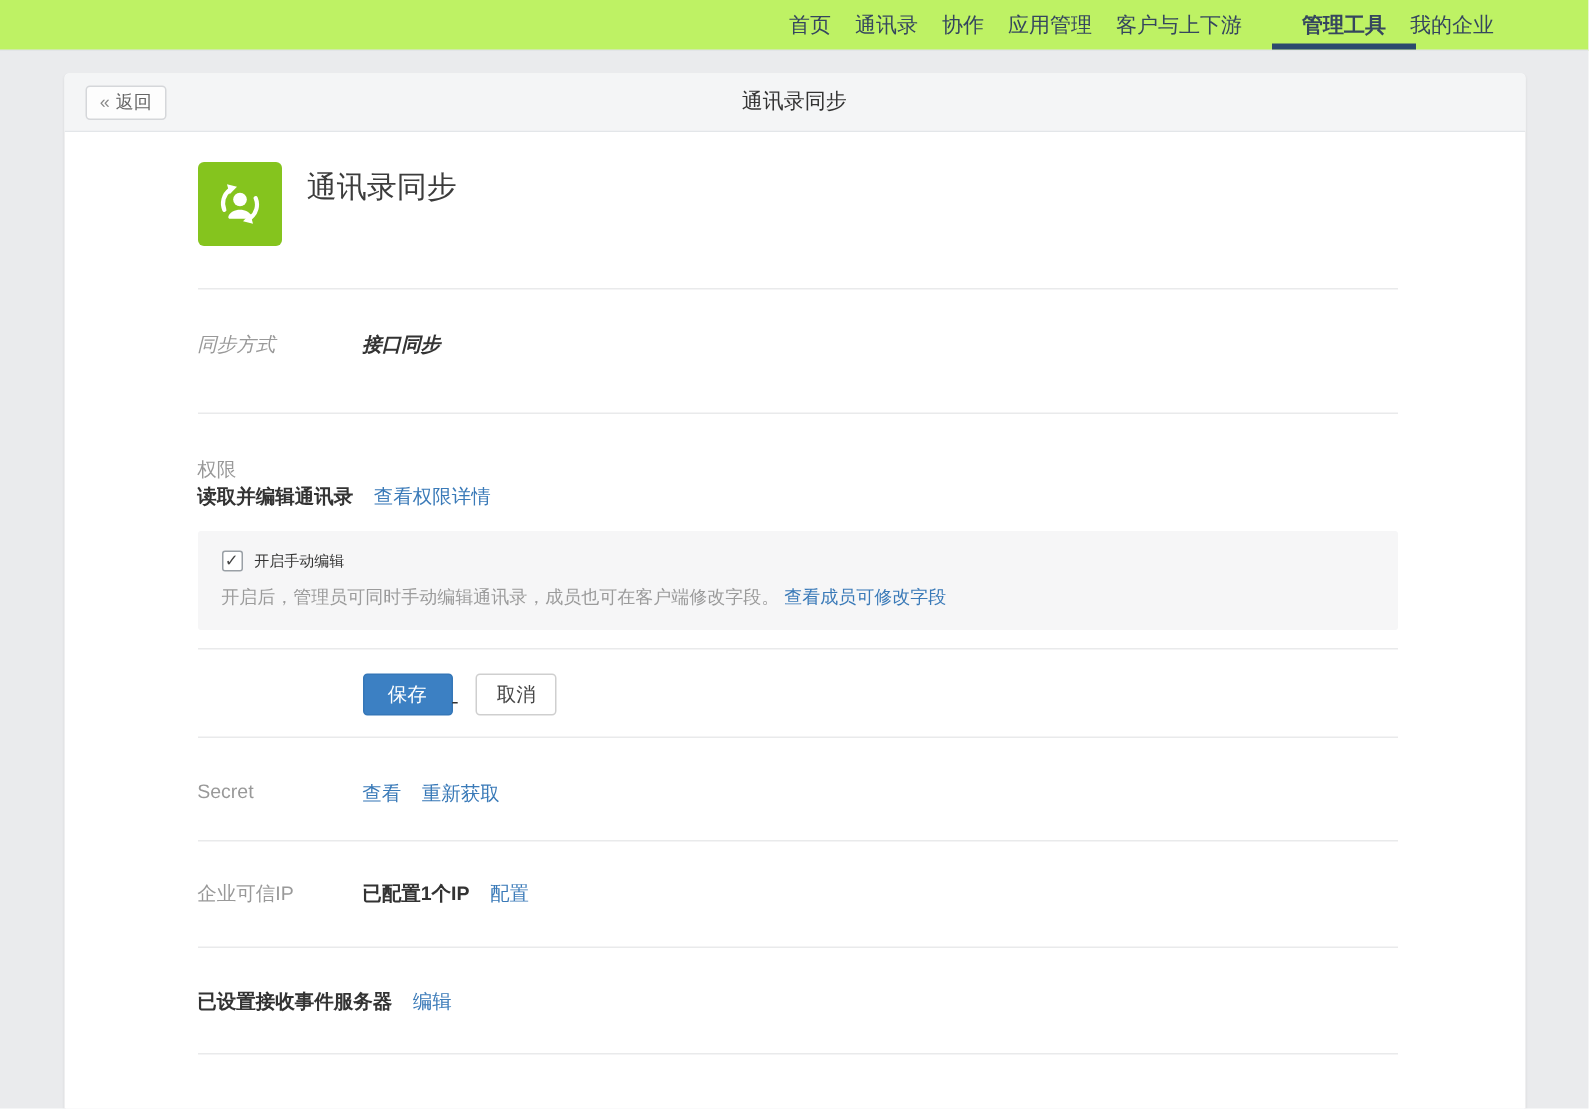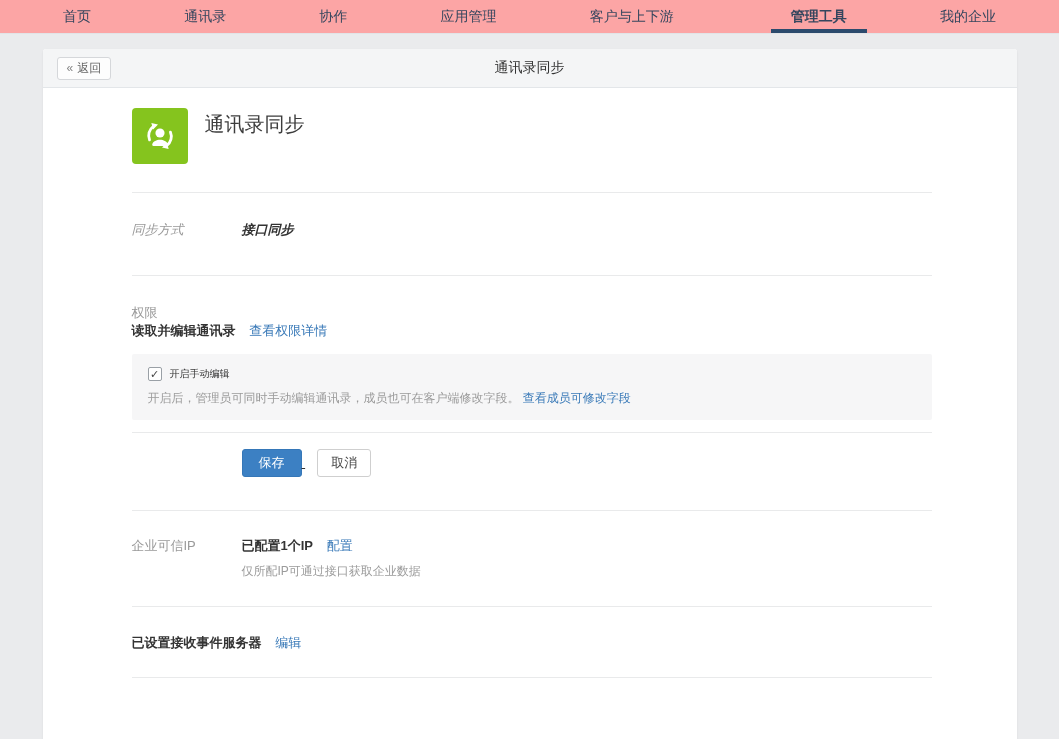--- a/index.html
+++ b/index.html
@@ -1,21 +1,21 @@
 <!DOCTYPE html>
 <html><head>
 <meta charset="utf-8">
 <style>
   * { margin:0; padding:0; box-sizing:border-box; }
   html,body { width:1059px; height:739px; overflow:hidden; }
   body { background:#eaebed; font-family:"Liberation Sans", sans-serif; color:#333; }
 
   
-  .nav { height:34px; background:#fca5a5; border-bottom:1px solid #e2e4e7;
-         display:flex; justify-content:space-between; align-items:stretch; padding:0 55px; }
+  .nav { height:34px; background:#bef264; border-bottom:1px solid #e2e4e7;
+         display:flex; justify-content:flex-end; align-items:stretch; padding:0 55px; }
   .nav-item { display:flex; align-items:center; padding:0 8px; font-size:14px;
               color:#35465e; position:relative; cursor:pointer; white-space:nowrap; }
   .nav-item.active { font-weight:bold;margin-left:24px; }
   .nav-item.active::after { content:""; position:absolute; left:-12px; right:-12px; bottom:0;
                             height:4px; background:#2b4a6d; }
 
   
   .card { width:974px; margin:15px auto 0; background:#fff; border-radius:3px 3px 0 0;
           box-shadow:0 1px 2px rgba(0,0,0,.08); min-height:690px; }
   .card-header { height:39px; background:#f4f5f6; border-bottom:1px solid #e3e6e9;
@@ -40,21 +40,21 @@
 
   
   .row { display:flex; border-bottom:1px solid #e9eaeb; font-size:13px; }
   .row-label { width:110px; flex-shrink:0; color:#999; }
   .row-content { flex:1; color:#333; }
   .val-strong { font-weight:bold; color:#333; }
   .gap-sm { margin-left:10px; }
 
   .row-syncmode { padding:28px 0 36px;font-style:italic; }
   .row-permission { padding:28px 0 12px;flex-direction:column; }
-  .row-buttons { padding:16px 0 33px;text-decoration:underline; }
+  .row-buttons { padding:16px 0 14px;text-decoration:underline; }
   .row-secret { padding:28px 0 22px; }
   .row-ip { padding:26px 0 26px; }
   .row-event { padding:27px 0 25px;justify-content:center; }
   .row-close { padding:30px 0 30px; border-bottom:none; }
 
   
   .perm-panel { margin-top:14px; background:#f6f6f7; border-radius:2px; padding:13px 16px 13px 16px; }
   .chk-line { display:flex; align-items:center; gap:8px; cursor:pointer; }
   .checkbox { width:14px; height:14px; border:1px solid #9aa0a6; border-radius:2px; background:#fff;
               font-size:11px; line-height:12px; text-align:center; color:#444; }
@@ -139,29 +139,35 @@
     </div>
 
     <div class="row row-buttons">
       <div class="row-label"></div>
       <div class="row-content">
         <span class="btn btn-primary">保存</span>
         <span class="btn btn-default">取消</span>
       </div>
     </div>
 
+    <div class="row row-secret">
+      <div class="row-label">Secret</div>
+      <div class="row-content">
+        <a class="link bold">查看</a>
+        <a class="link bold gap-sm">重新获取</a>
+      </div>
+    </div>
 
     <div class="row row-ip">
       <div class="row-label">企业可信IP</div>
       <div class="row-content">
         <div>
           <span class="val-strong">已配置1个IP</span>
           <a class="link bold gap-sm">配置</a>
         </div>
-        <div class="ip-desc">仅所配IP可通过接口获取企业数据</div>
       </div>
     </div>
 
     <div class="row row-event">
       <div class="row-content">
         <span class="val-strong">已设置接收事件服务器</span>
         <a class="link gap-sm">编辑</a>
       </div>
     </div>
 

